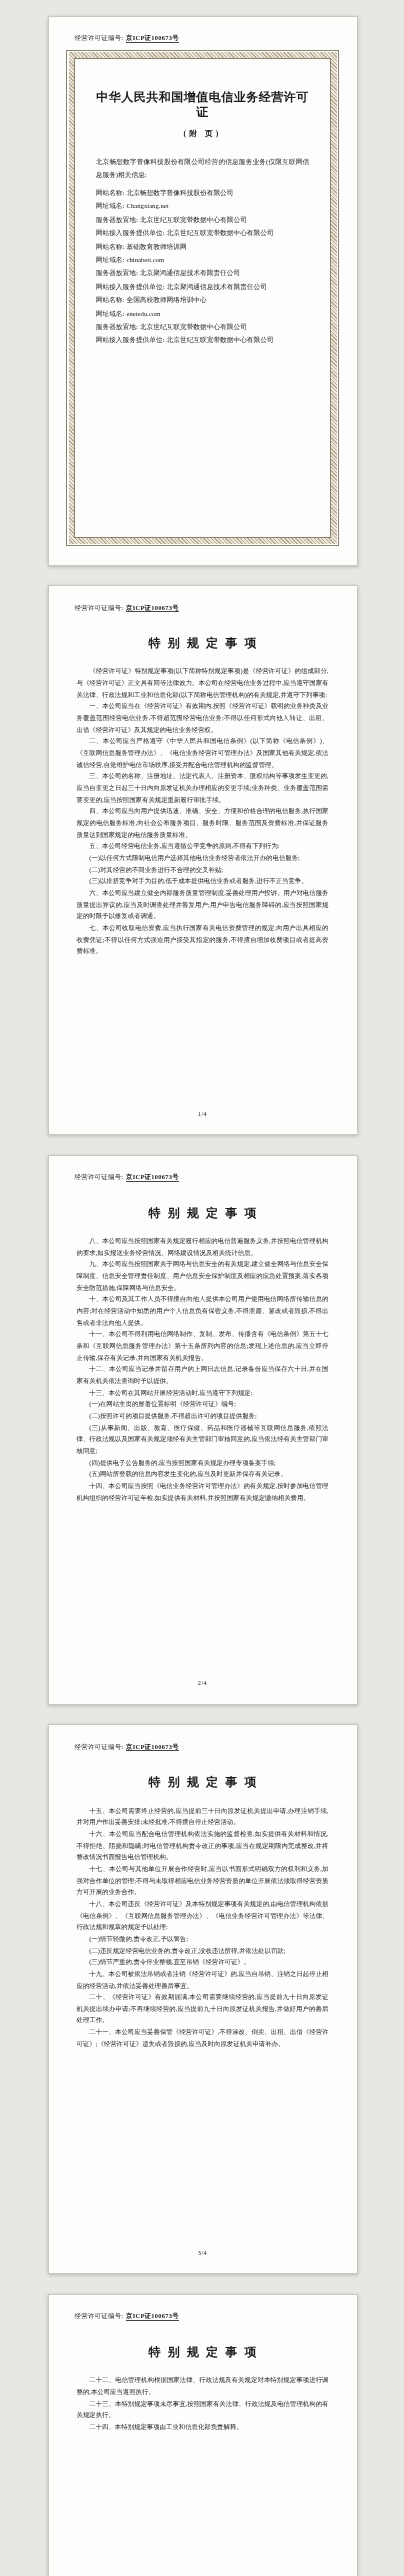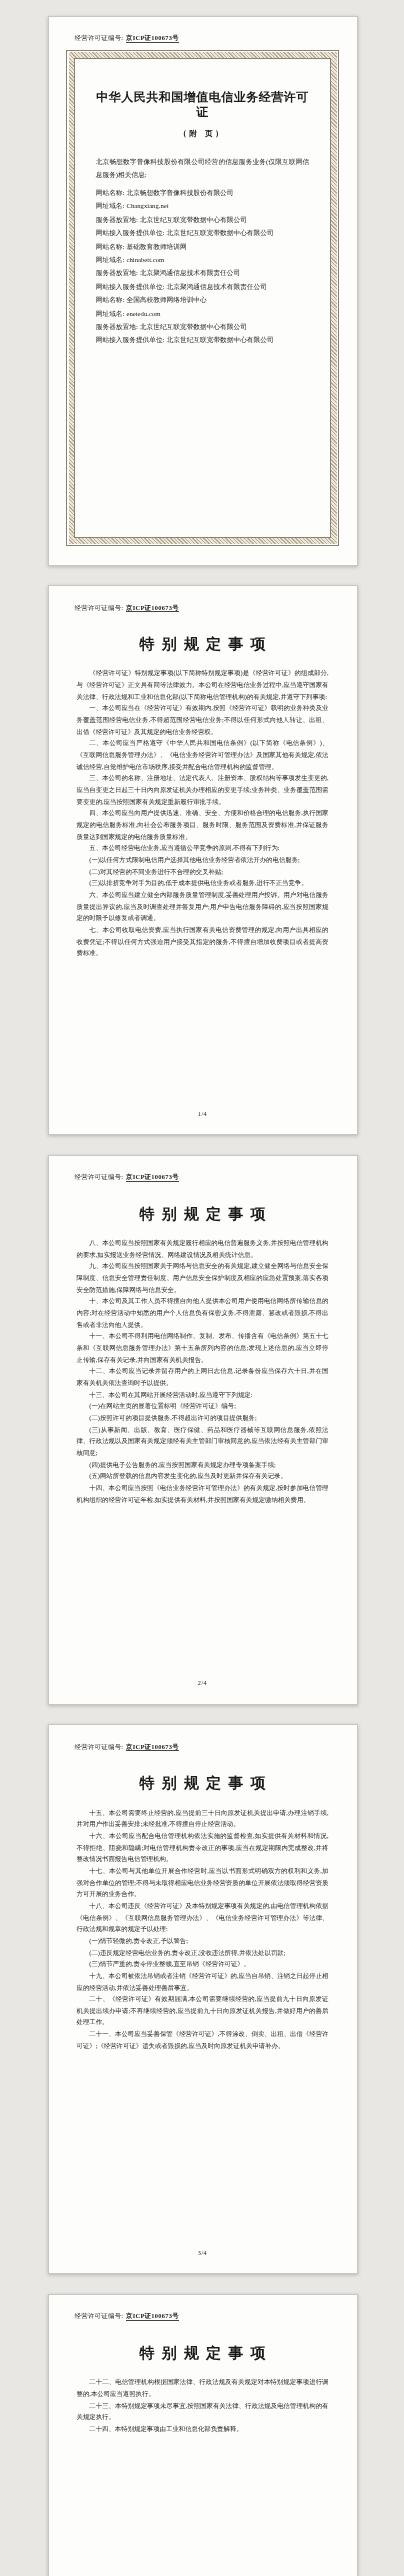--- a/index.html
+++ b/index.html
@@ -95,21 +95,21 @@
     font-size: 6.7px;
     line-height: 2.0;
   }
   .field-line { text-align: left; }
   .field-line .fl-label { }
   .field-line .fl-value { margin-left: 2.1px; }
   
   .prov-title {
     margin: 49px 0 0;
     text-align: center;
-    font-size: 15px;
+    font-size: 12px;
     font-weight: bold;
     letter-spacing: 7.2px;
     text-indent: 7.2px;
   }
   .prov-body {
     margin: 13.4px 28px 0;
     font-size: 6.4px;
     line-height: 1.82;
     text-align: justify;
   }

